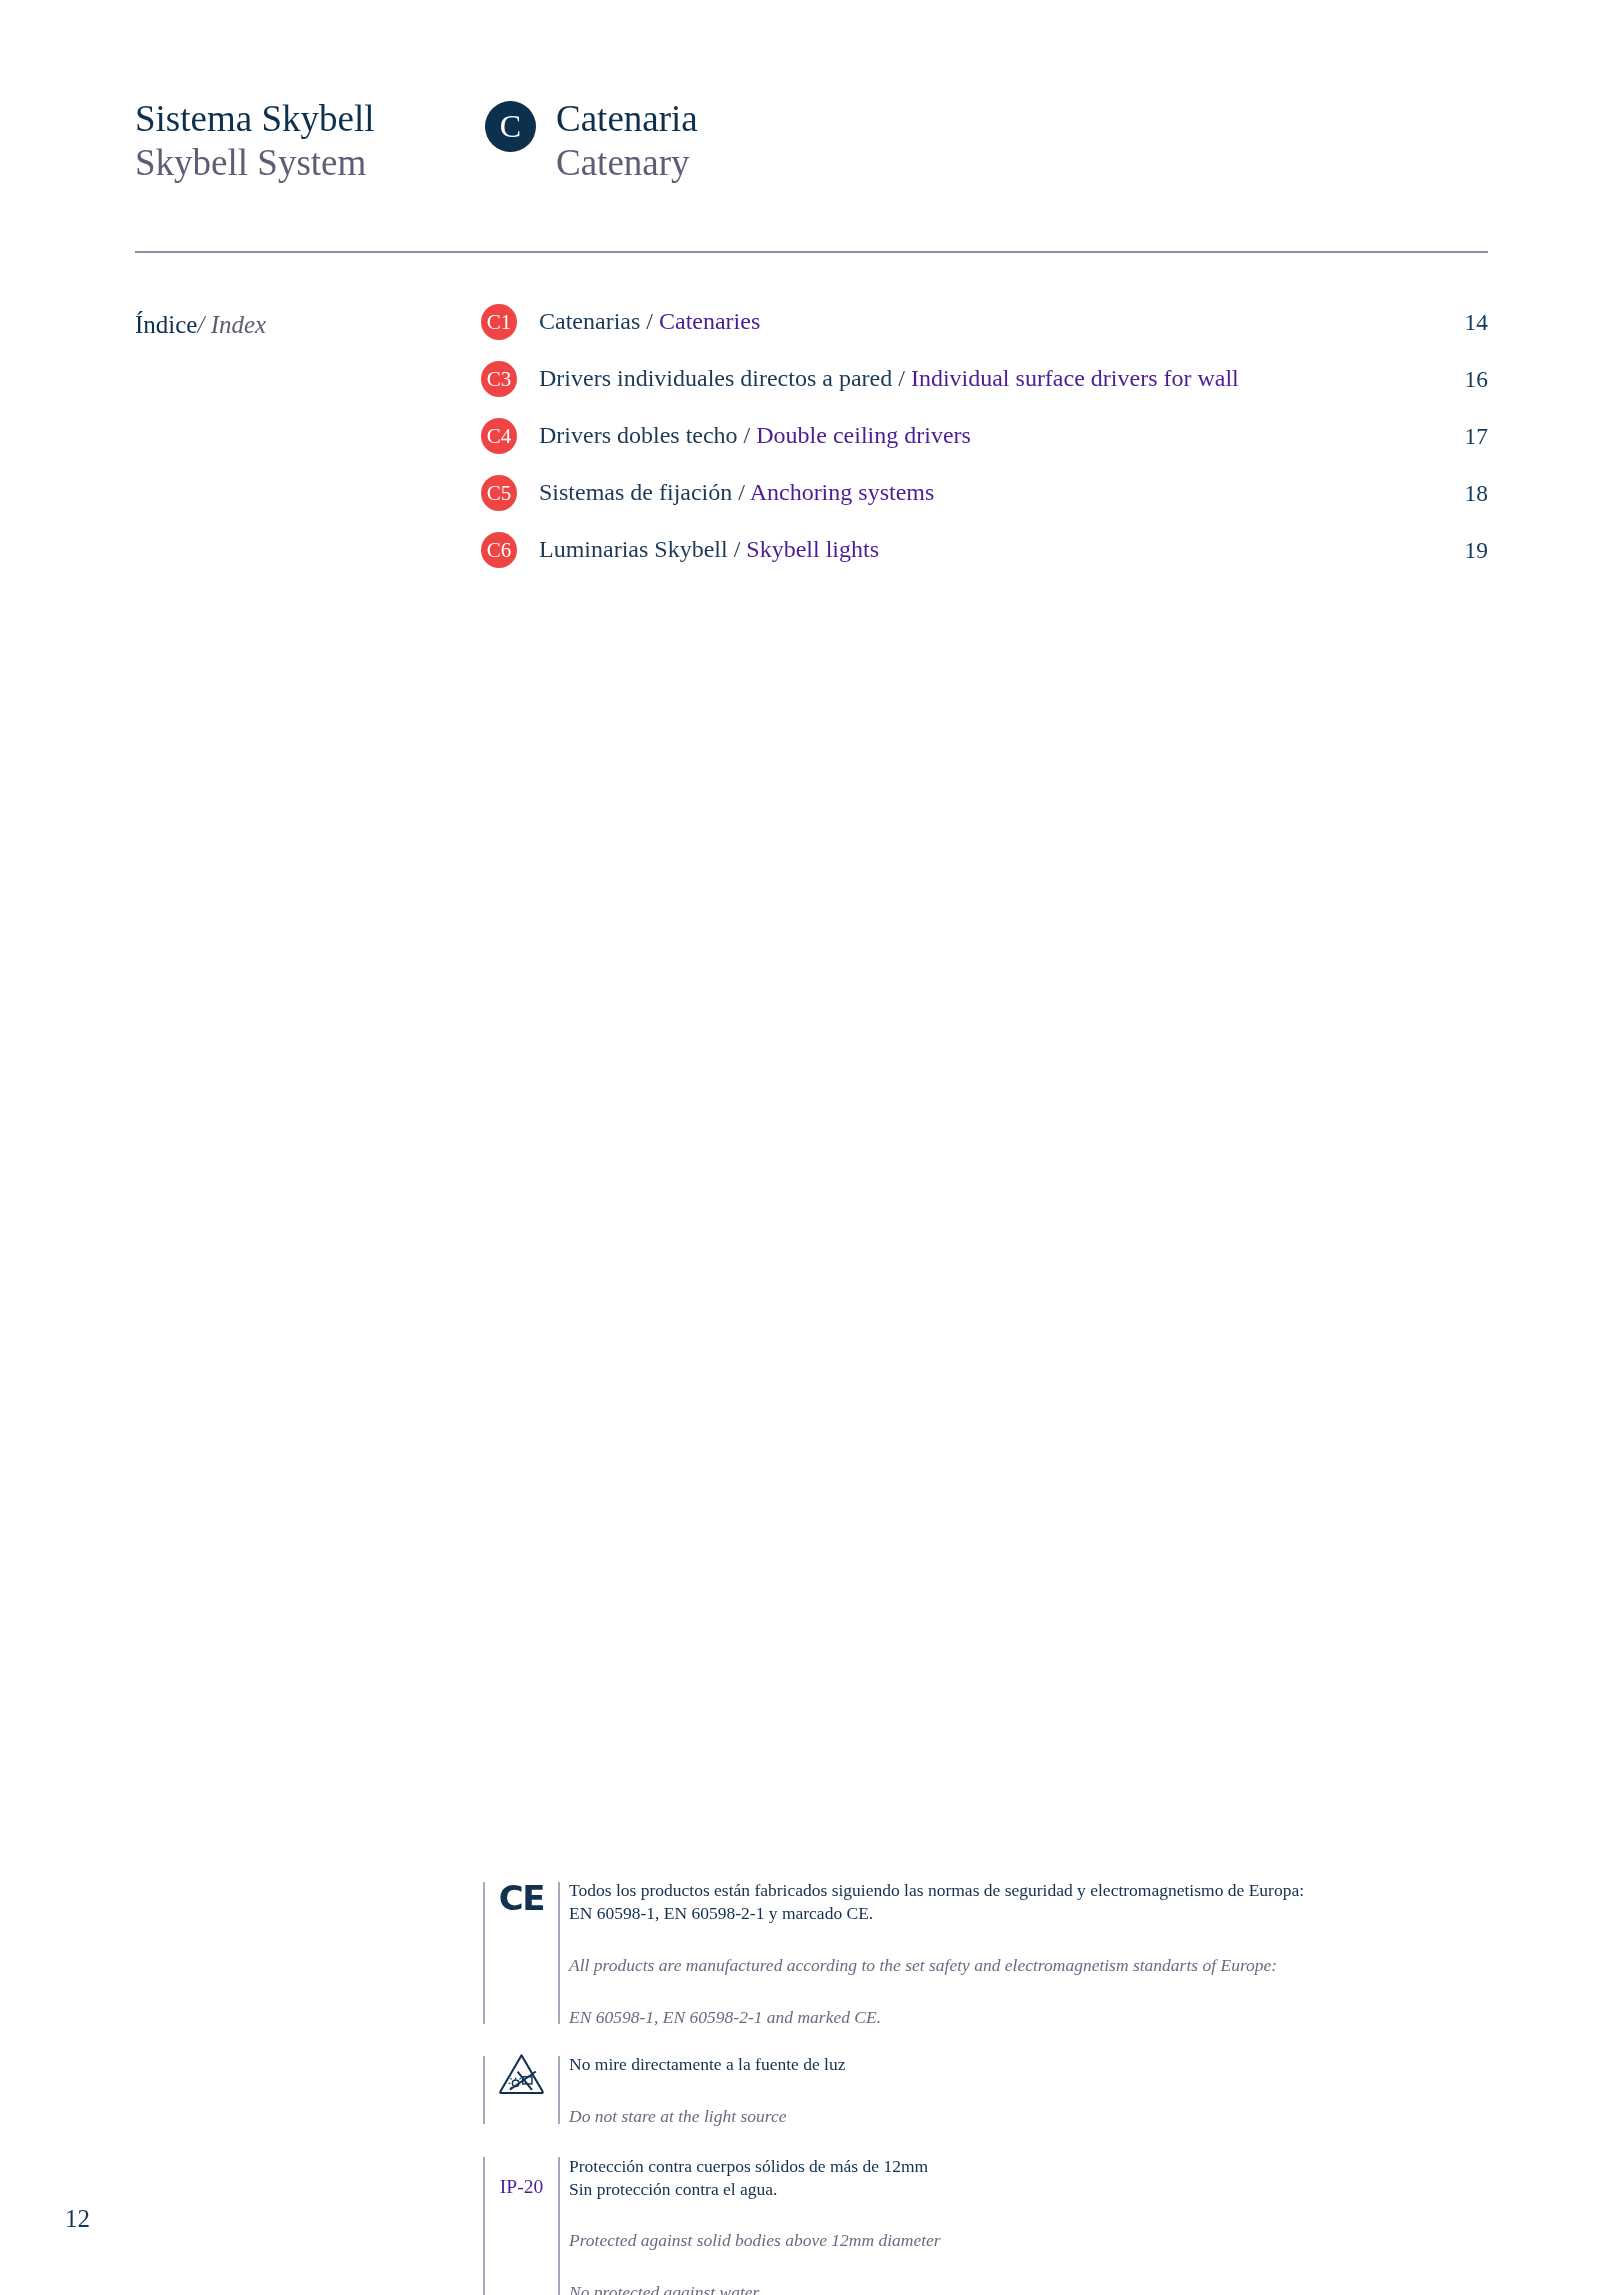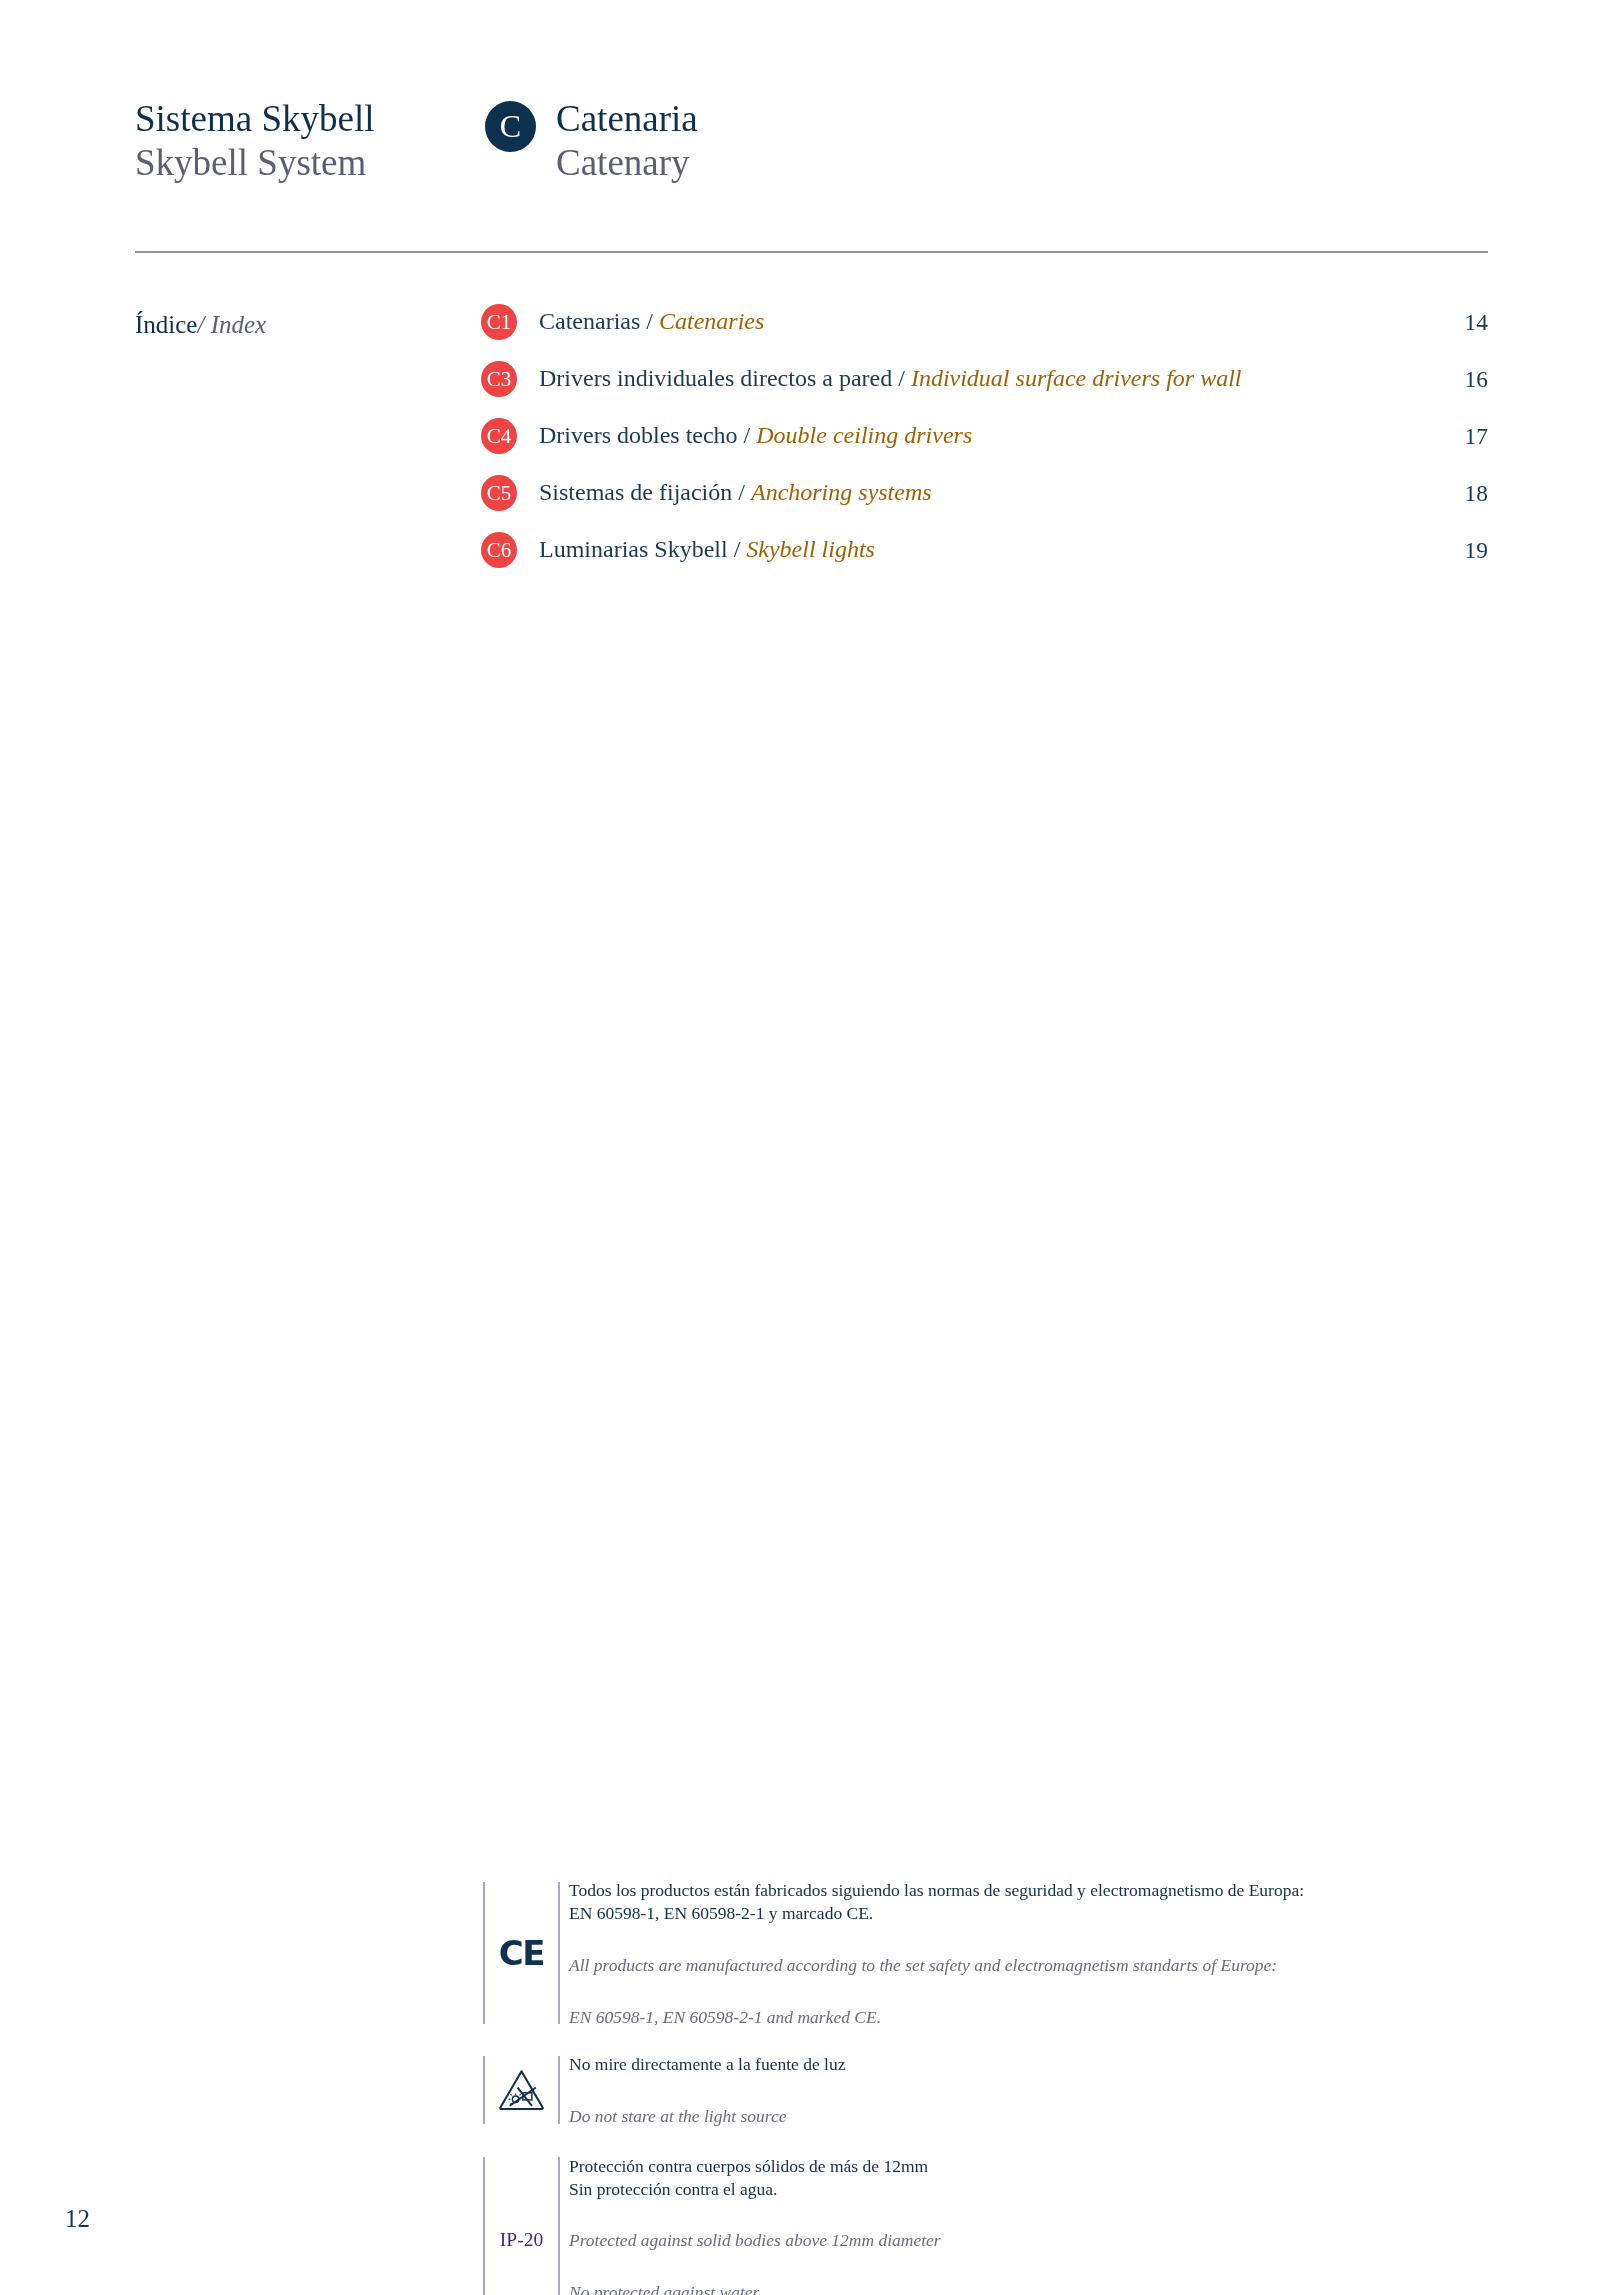--- a/index.html
+++ b/index.html
@@ -112,21 +112,21 @@
   }
   .row-text {
     position: absolute;
     left: 58px;
     top: 3.9px;
     font-size: 24px;
     white-space: nowrap;
   }
   .row-text .es { color: #1b3a57; }
   .row-text .sep { color: #1b3a57; }
-  .row-text .en { color: #a16207; font-style: italic; }
+  .row-text .en { color: #4c1d95; }
   .row-page {
     position: absolute;
     right: 0;
     top: 5.2px;
     font-size: 23.4px;
     color: #12395c;
     text-align: right;
   }
 
   
@@ -143,21 +143,21 @@
   }
   .legend-entry.ce { min-height: 83px; }
   .legend-entry.warn { margin-top: 23.4px; min-height: 65px; }
   .legend-entry.ip { margin-top: 26px; min-height: 84px; }
 
   .legend-icon {
     position: relative;
     width: 79px;
     flex: 0 0 79px;
     display: flex;
-    align-items: center;
+    align-items: flex-start;
     justify-content: center;
     align-self: stretch;
   }
   .legend-icon::before,
   .legend-icon::after {
     content: "";
     position: absolute;
     top: 3.9px;
     bottom: 3.9px;
     width: 1.3px;

